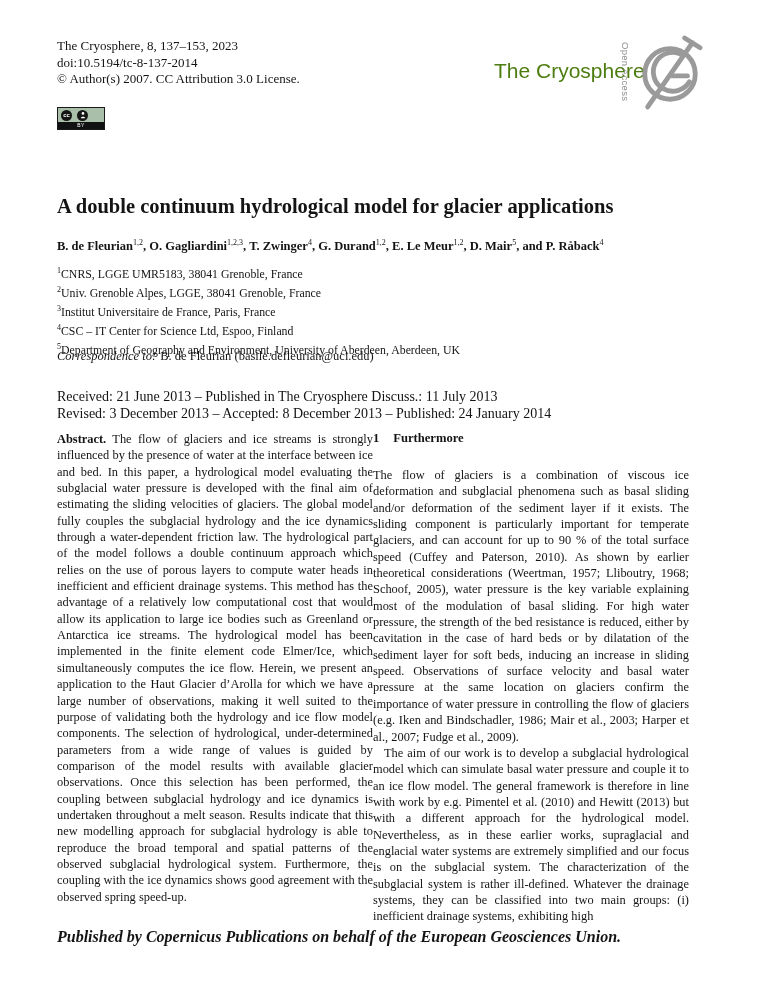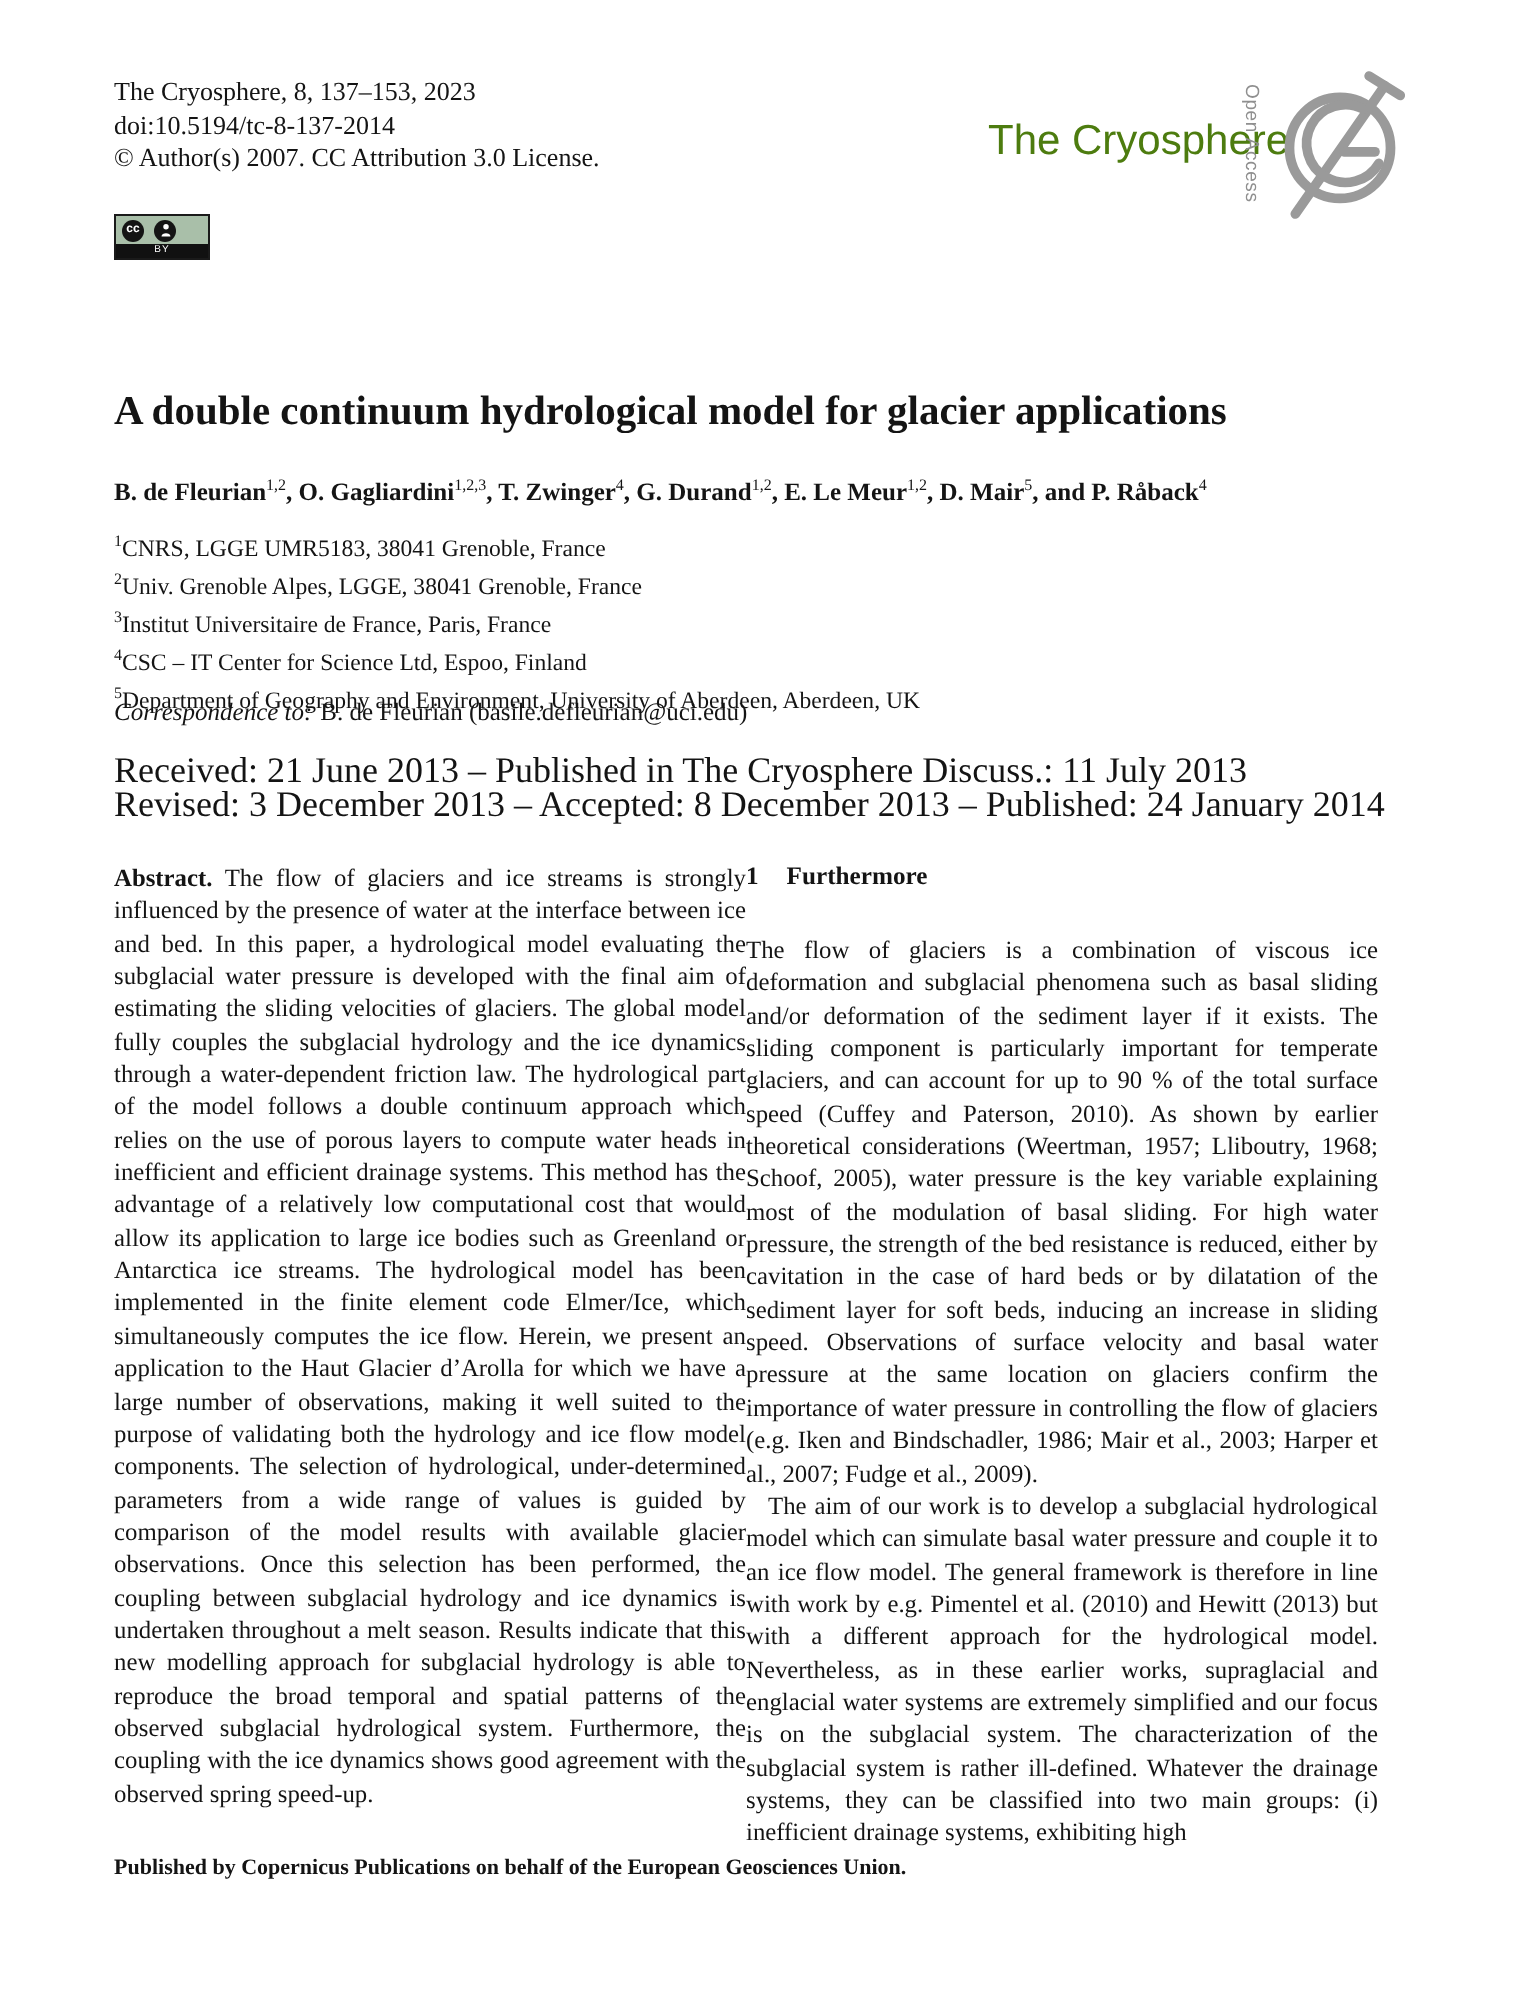--- a/index.html
+++ b/index.html
@@ -70,22 +70,22 @@
   .affiliations {
     left: 57px; top: 263px; width: 650px;
     font-size: 11.8px; line-height: 15px;
   }
   .affiliations sup { font-size: 8px; }
   .correspondence {
     left: 57px; top: 349px; width: 650px; font-size: 12.5px;
   }
   .correspondence em { font-style: italic; margin-right: 4px; }
   .dates-block {
-    left: 57px; top: 377px; width: 650px;
-    font-size: 18px; line-height: 16.5px;
+    left: 57px; top: 389px; width: 650px;
+    font-size: 14px; line-height: 16.5px;
   }
 
   
   .columns {
     left: 57px; top: 431px; width: 649px;
     display: flex; 
   }
   .col { width: 316px; }
   .body-par {
     font-size: 12.4px; line-height: 16.35px;
@@ -96,21 +96,21 @@
   .abstract-label { font-weight: bold; }
   .section-heading {
     font-size: 12.6px; font-weight: bold;
     margin-bottom: 21px;
   }
   .section-heading .heading-num { margin-right: 14px; }
 
   
   .page-footer {
     left: 57px; top: 928px; width: 650px;
-    font-size: 11px; font-weight: bold;
+    font-size: 16px; font-weight: bold; font-style: italic;
   }
 </style>
 </head>
 <body>
 
 <div class="abs header-left">
   <div>The Cryosphere, 8, 137–153, 2023</div>
   <div>doi:10.5194/tc-8-137-2014</div>
   <div>© Author(s) 2007. CC Attribution 3.0 License.</div>
 </div>

